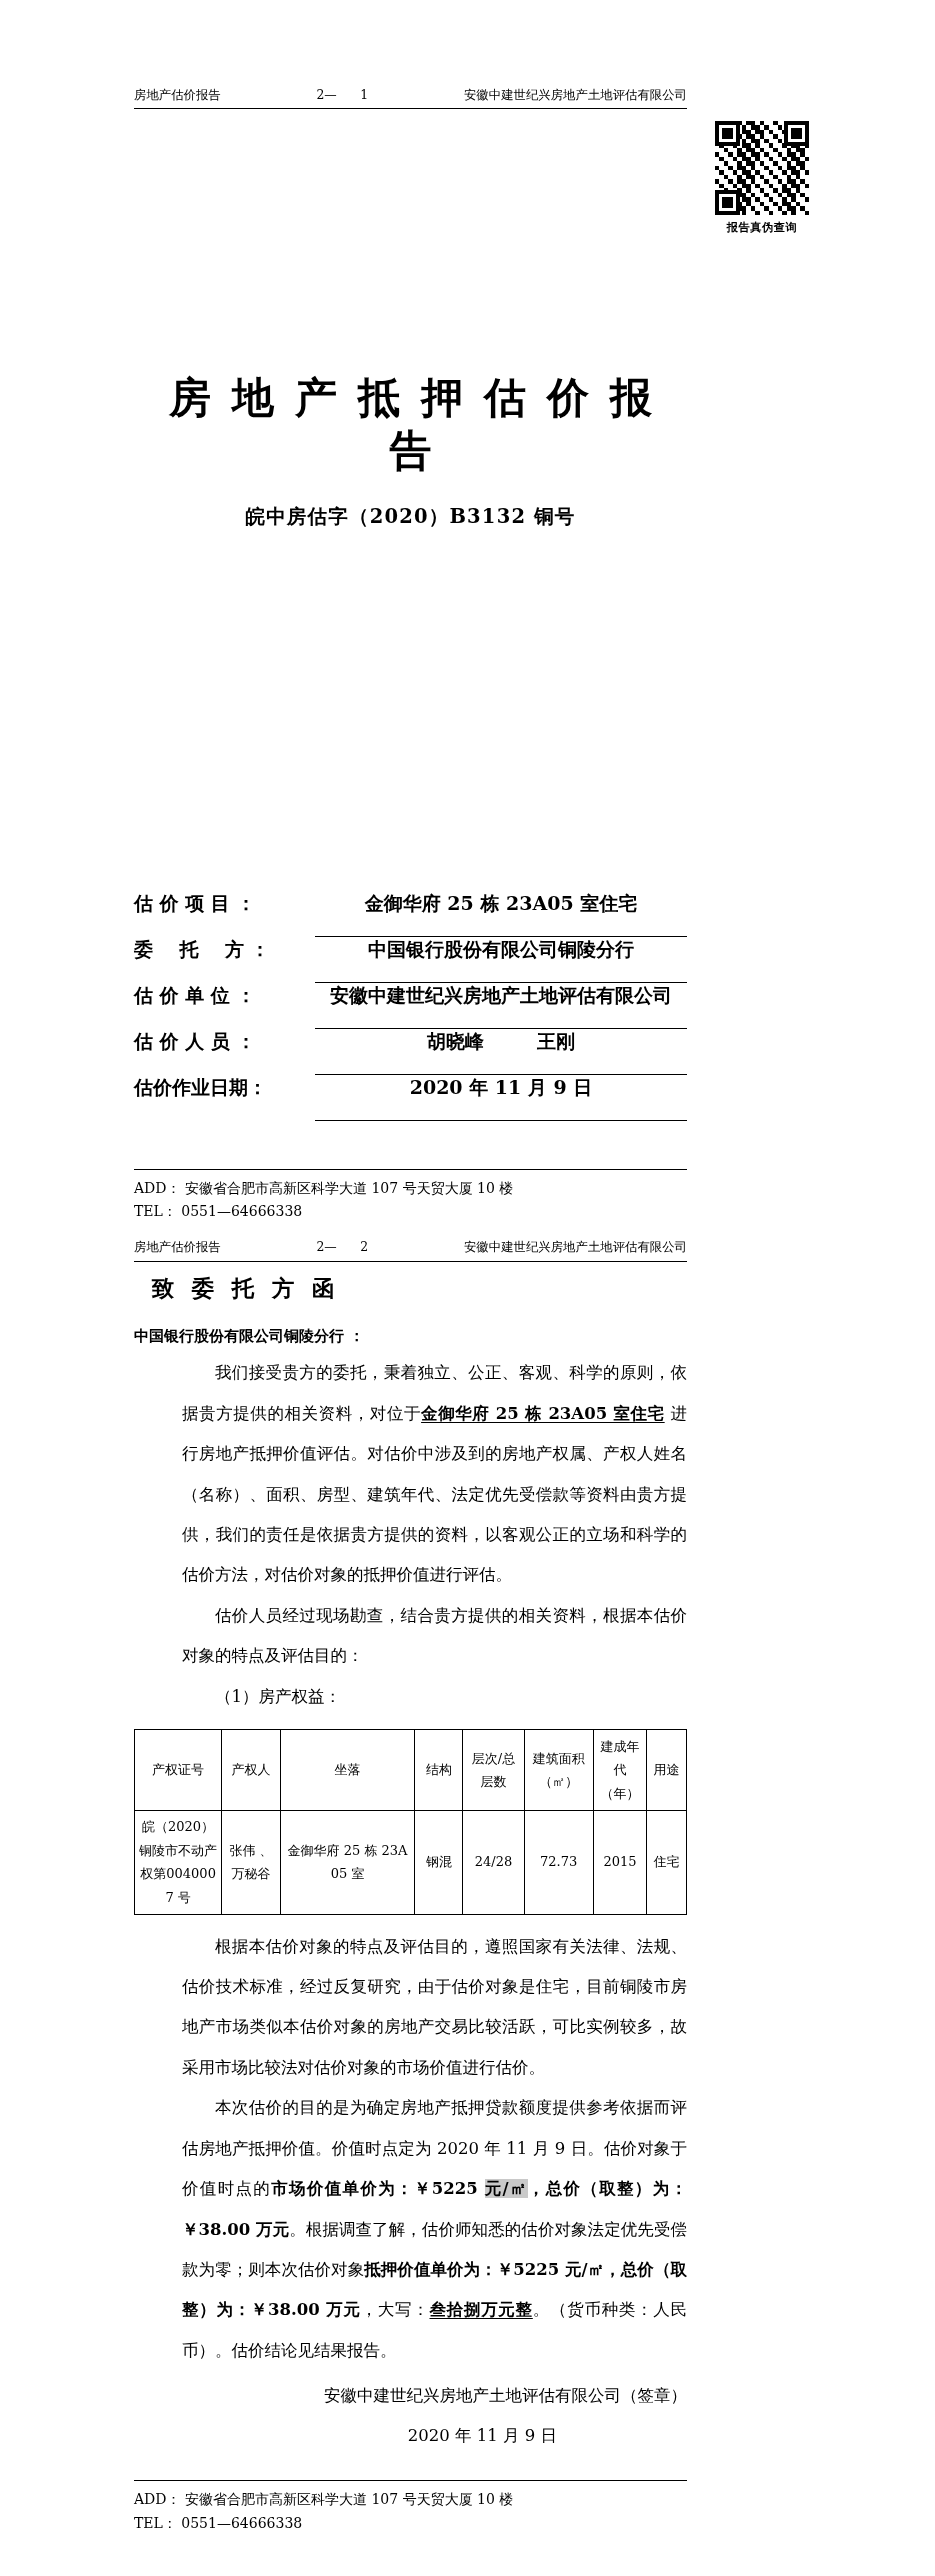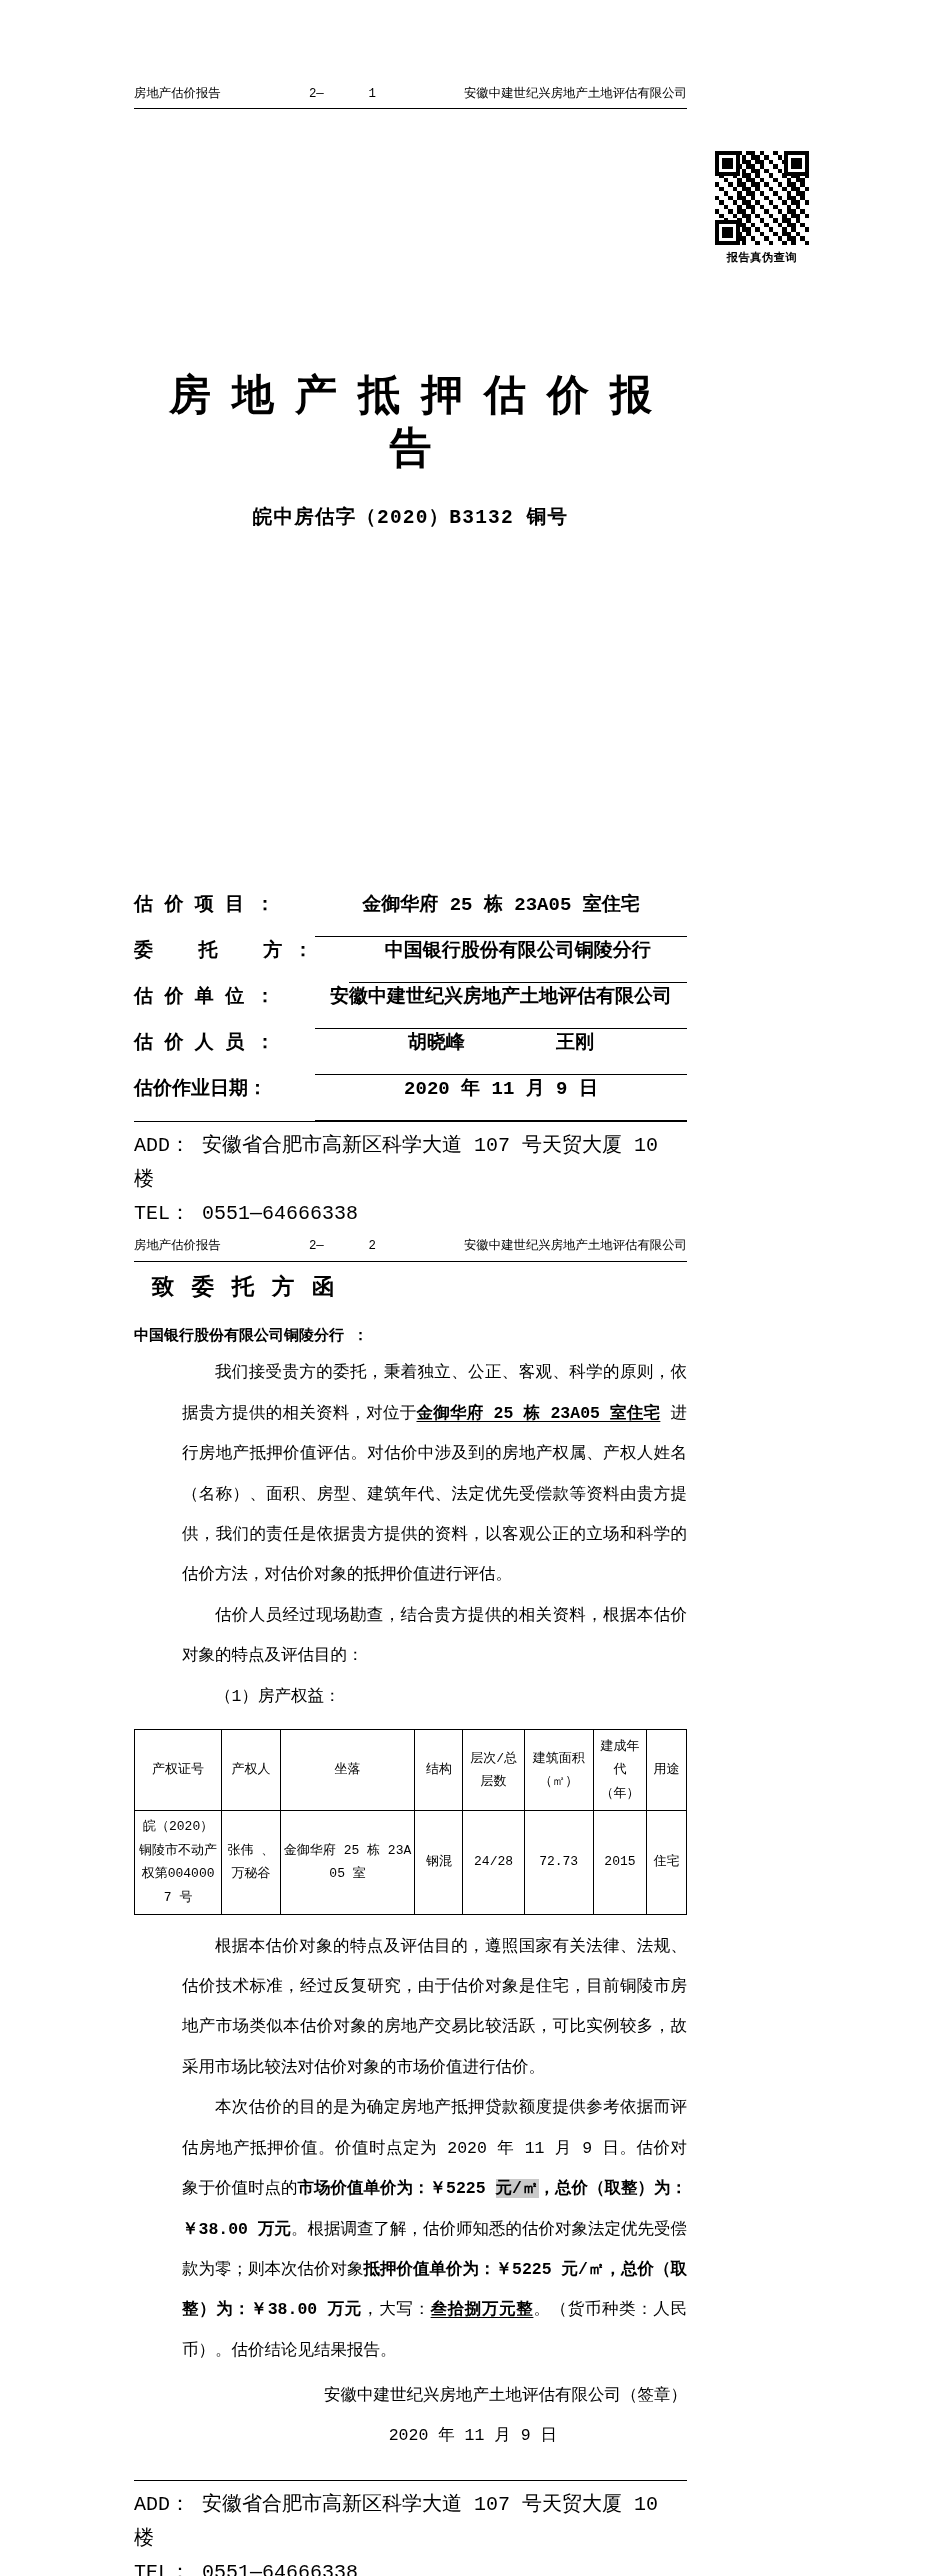--- a/index.html
+++ b/index.html
@@ -2,54 +2,54 @@
 <html style="font-size:9.4px"><head>
 <meta charset="utf-8">
 <style>
   * { margin:0; padding:0; box-sizing:border-box; }
   html, body { background:#ffffff; }
   body {
     width:936px;
     font-family:"DejaVu Serif","Liberation Serif",serif;
     color:#000;
   }
-  .doc { width:824px; height:2576px; background:#fff; position:relative; overflow:hidden;font-family:Liberation Mono, monospace; }
+  .doc { width:824px; height:2576px; background:#fff; position:relative; overflow:hidden; }
   .page { position:relative; display:flex; flex-direction:column; padding:0 137px 0 134px; overflow:hidden; }
   .page-1 { height:1230px; }
   .page-2 { height:1346px; }
 
   
   .pg-header { display:flex; justify-content:space-between; align-items:flex-end; font-size:12.4px; line-height:1.25; }
   .page-1 .pg-header { padding-top:87px; }
   .page-2 .pg-header { padding-top:9.4px; }
   .pg-header .h-center { white-space:pre; }
   .header-rule { border:none; border-top:1.2px solid #000; margin-top:5.9px; }
 
   
-  .qr-wrap { position:absolute; top:151px; left:715px; width:94px; }
+  .qr-wrap { position:absolute; top:121px; left:715px; width:94px; }
   .qr { position:relative; width:94px; height:94px; background:#fff; }
   .qr-grid { position:absolute; inset:0; display:grid; grid-template-columns:repeat(21,1fr); grid-auto-rows:1fr; }
   .qr-grid i { display:block; }
   .qr-grid i.b { background:#000; }
   .finder { position:absolute; width:25px; height:25px; background:#fff; border:4.1px solid #000; }
   .finder::after { content:""; position:absolute; inset:2.9px; background:#000; }
   .f-tl { top:0; left:0; } .f-tr { top:0; right:0; } .f-bl { bottom:0; left:0; }
   .qr-caption { margin-top:5.3px; font-size:11.2px; font-weight:bold; text-align:center; letter-spacing:0.6px; }
 
   
   .main-title { margin-top:263px; font-size:42px; font-weight:bold; text-align:center; letter-spacing:21px; padding-left:21px; line-height:1.25; }
   .doc-no { margin-top:26px; font-size:19.5px; font-weight:bold; text-align:center; letter-spacing:1.2px; }
 
   .fields { margin-top:361px; font-size:19px; font-weight:bold; }
   .field-row { display:flex; height:46px;gap:36px; }
   .f-label { flex:0 0 145px; white-space:pre; padding-bottom:2.4px; }
   .f-value { flex:1; border-bottom:1.2px solid #000; text-align:center; padding-bottom:2.4px; white-space:pre; }
 
   
-  .pg-footer { font-size:20px; line-height:1.7; }
+  .pg-footer { font-size:14px; line-height:1.7; }
   .page-1 .pg-footer { margin-top:auto; padding-bottom:5.9px; }
   .page-2 .pg-footer { margin-top:23.6px; }
   .footer-rule { border:none; border-top:1.2px solid #000; margin-bottom:7px; }
 
   
   .letter-title { margin-top:11.8px; font-size:22.4px; font-weight:bold; letter-spacing:17.7px; padding-left:17.7px; line-height:1.3; }
   .salutation { margin-top:23px; font-size:15px; font-weight:bold; line-height:1.45; }
   .body-text { margin-top:5.9px; font-size:16.5px; line-height:2.45; text-align:justify; }
   .para { text-indent:2em;margin-left:48px; }
   .bold { font-weight:bold; }

